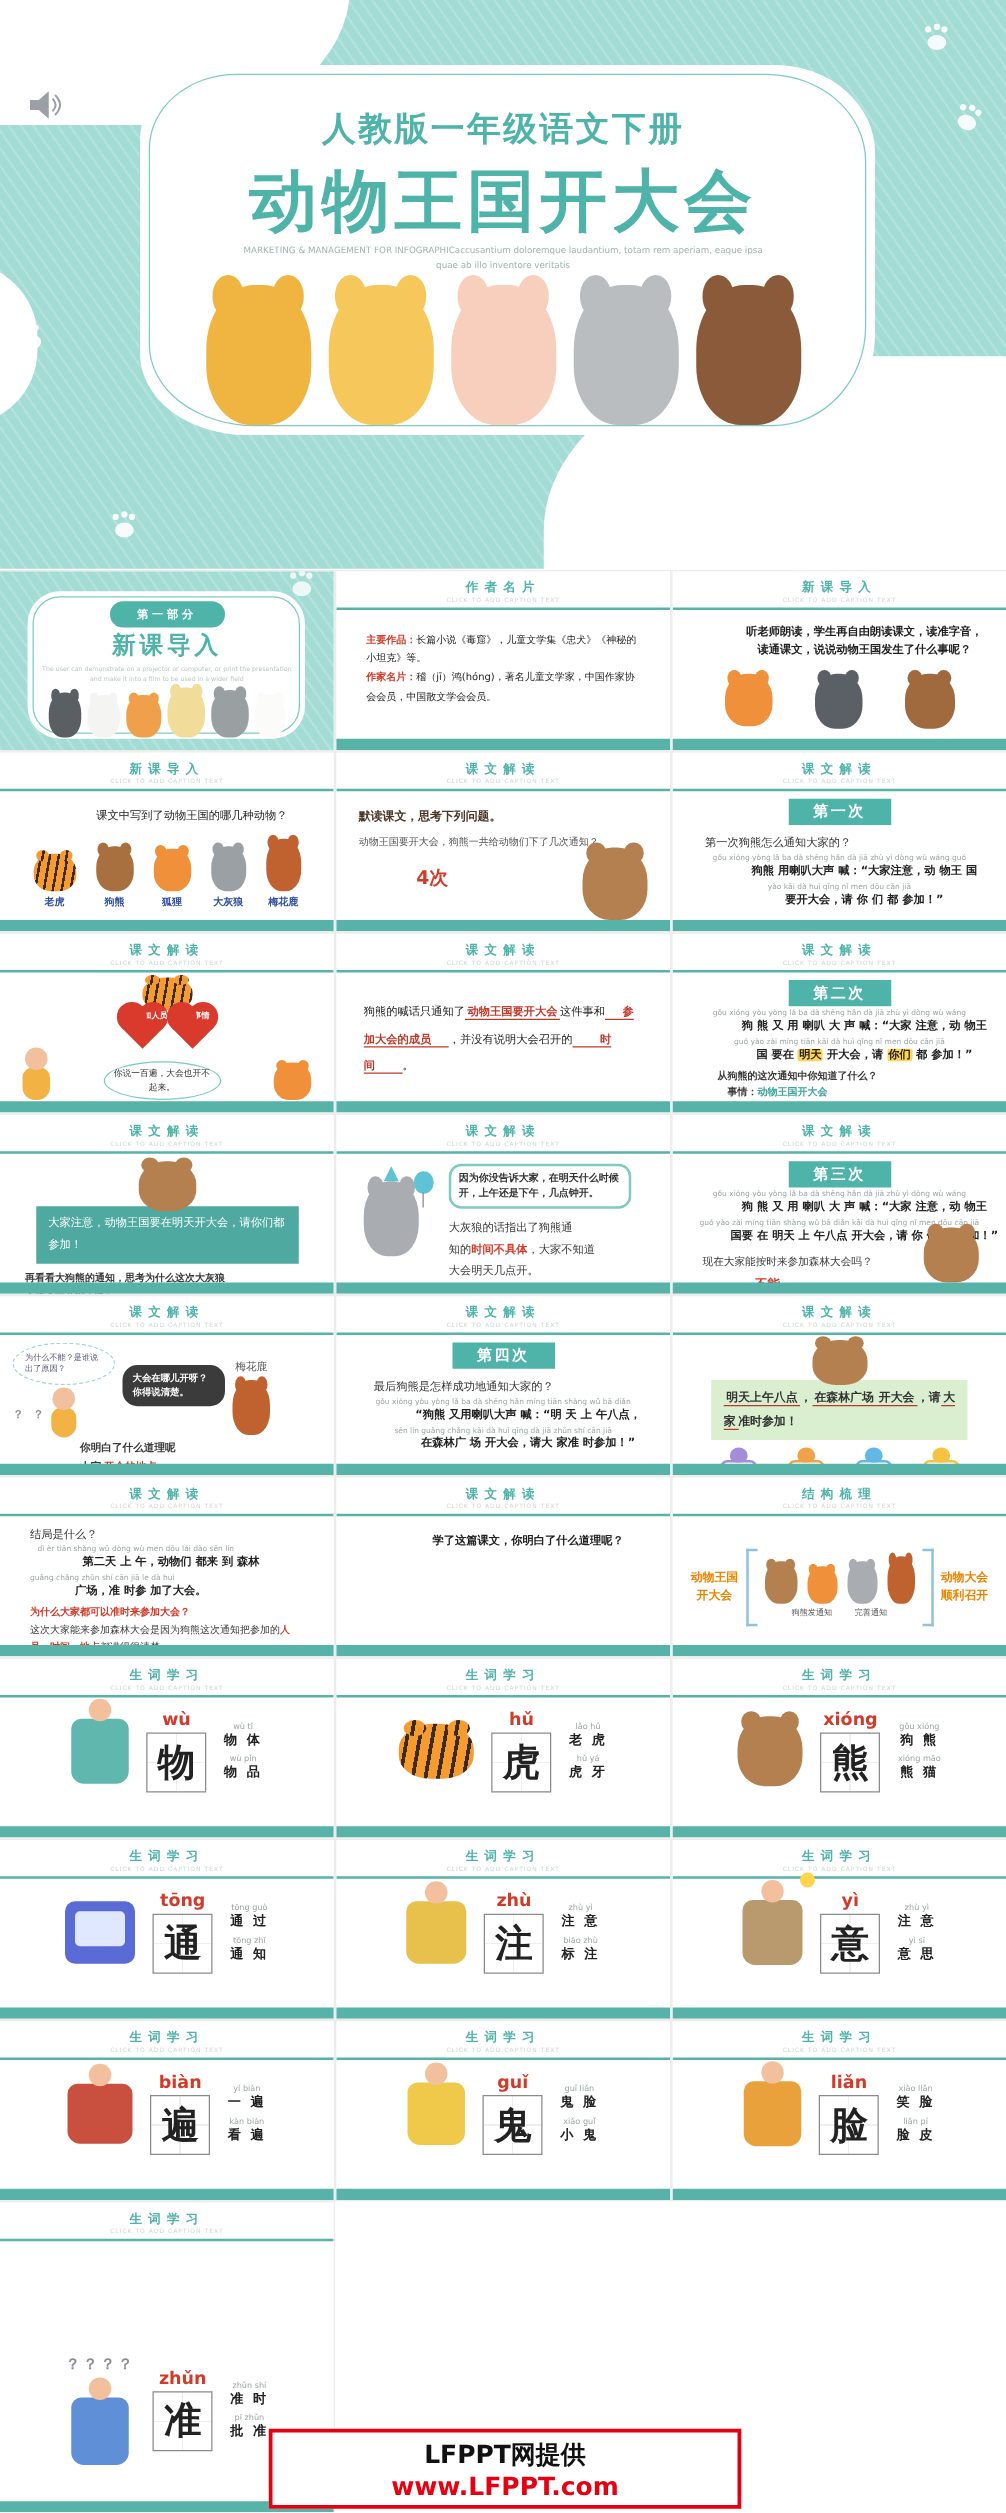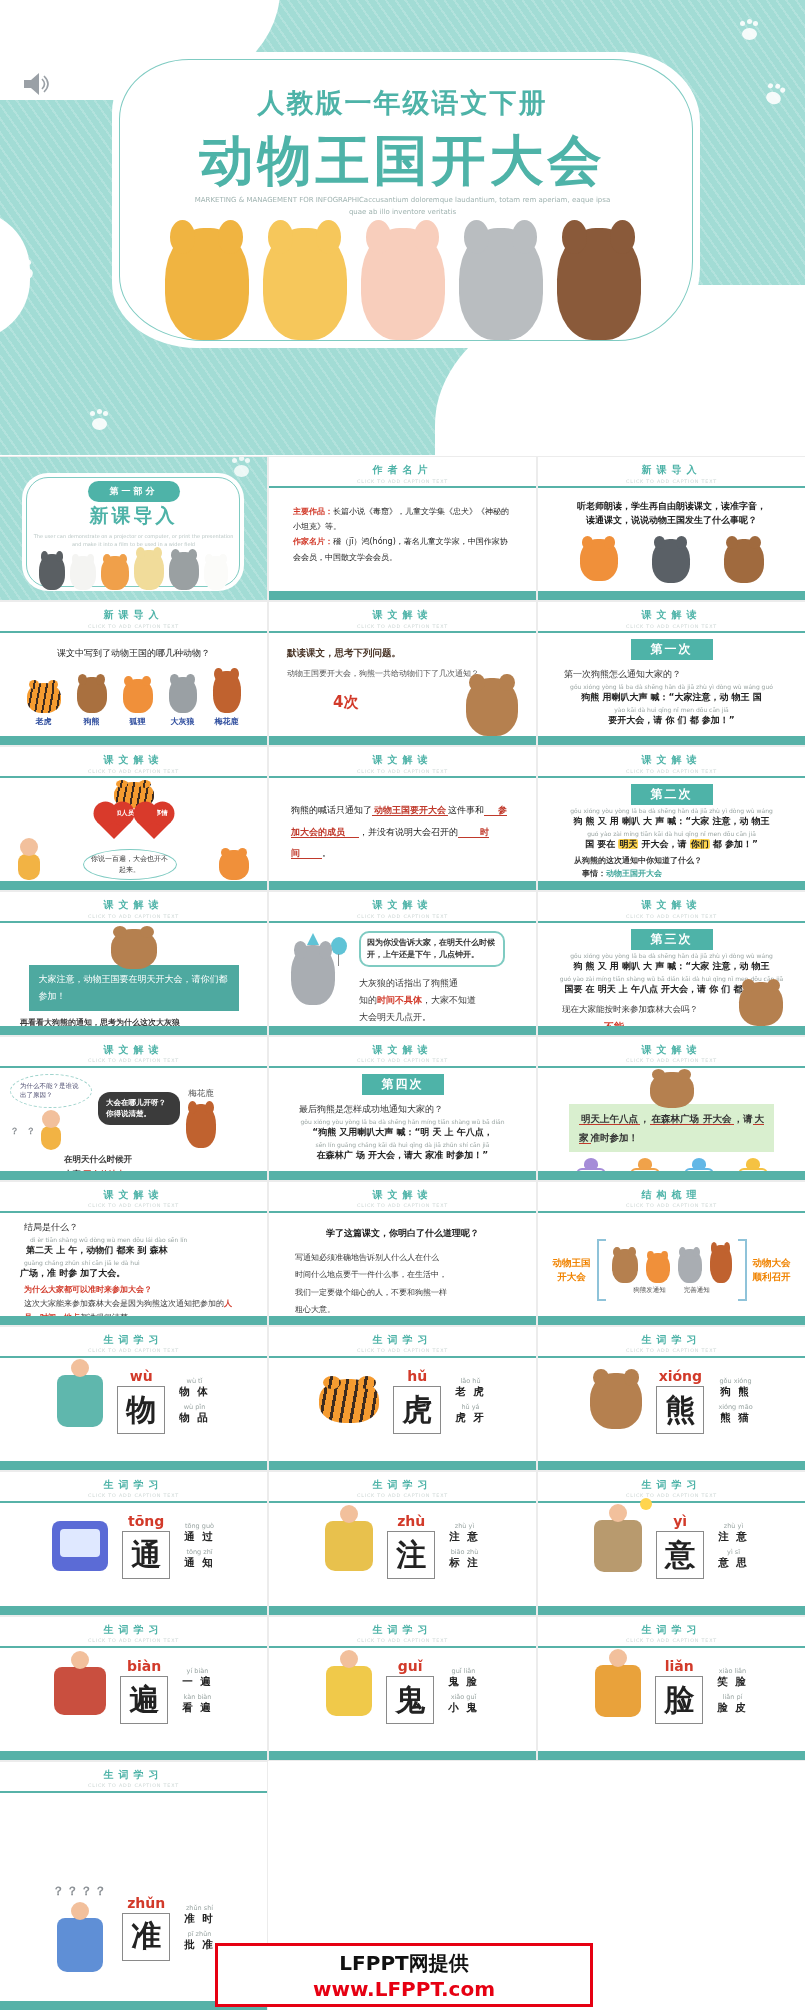--- a/index.html
+++ b/index.html
@@ -44,21 +44,21 @@
   
   .sec{background:#a2dcd5;background-image:repeating-linear-gradient(55deg,rgba(255,255,255,.18) 0 2px,rgba(255,255,255,0) 2px 8px);}
   .sec-blob{position:absolute;left:22px;top:16px;width:222px;height:118px;background:#fff;border-radius:26px;}
   .sec-blob::after{content:"";position:absolute;inset:4px;border:1px solid #7fcbc2;border-radius:22px;}
   .sec-badge{position:absolute;left:50%;top:24px;transform:translateX(-50%);background:#4eb3a8;color:#fff;
              font-size:9px;font-weight:bold;letter-spacing:3px;padding:4px 22px;border-radius:14px;}
   .sec-title{position:absolute;left:0;right:0;top:46px;text-align:center;color:#4eb3a8;font-size:19px;font-weight:bold;letter-spacing:3px;}
   .sec-desc{position:absolute;left:0;right:0;top:76px;text-align:center;color:#b9c6c4;font-size:5px;line-height:1.5;}
   .sec-animals{position:absolute;left:0;right:0;bottom:10px;display:flex;justify-content:center;align-items:flex-end;gap:5px;}
   
-  .hz{font-size:9px;color:#222;text-align:center;font-weight:bold;line-height:1.5;}
+  .hz{font-size:9px;color:#222;text-align:center;font-weight:bold;line-height:1.5;padding-left:40px;}
   .py{font-size:6px;color:#9aa5a3;text-align:center;line-height:1.1;margin-top:3px;}
   .q{font-size:9px;color:#333;}
   .red{color:#d23a2a;}
   .teal{color:#3fa69b;}
   .blue{color:#2e4d9e;}
   .hl{background:#ffd54f;border-radius:2px;padding:0 1px;}
   .ured{color:#c0392b;border-bottom:1px solid #c0392b;padding:0 2px;font-weight:bold;}
   .badge{display:block;margin:6px auto 0;width:max-content;background:#4eb3a8;color:#fff;
          font-size:12px;font-weight:bold;letter-spacing:2px;padding:2px 20px;}
   .notice-box{background:#4ea9a0;color:#fff;font-size:9px;line-height:1.9;padding:6px 10px;width:190px;margin:0 auto;}
@@ -365,21 +365,21 @@
             <div class="person" style="width:20px;height:24px;background:#f2b344;margin-top:14px;"></div>
           </div>
         </div>
         <div class="bubble-dark" style="width:66px;margin-top:18px;">大会在哪儿开呀？你得说清楚。</div>
         <div style="text-align:center;margin-top:14px;">
           <div style="font-size:8.5px;color:#555;">梅花鹿</div>
           <div class="ani" style="width:30px;height:44px;background:#c0622f;margin:4px auto 0;"></div>
         </div>
       </div>
       <div style="font-size:8.5px;font-weight:bold;color:#3a3a3a;margin:2px 0 0 64px;line-height:1.7;">
-        <span>在明天什么时候开</span><br><span>大家</span><span class="ured">开会的地点</span><span>。</span>
+        <span>你明白了什么道理呢</span><br><span>大家</span><span class="ured">开会的地点</span><span>。</span>
       </div>
       <div class="t-band"></div>
     </div>
 
     <div class="thumb">
       <div class="t-hd">
         <div class="t-ttl">课文解读</div>
         <div class="t-cap">CLICK TO ADD CAPTION TEXT</div>
       </div>
       <div class="t-rule"></div>
@@ -441,23 +441,20 @@
       <div class="t-band"></div>
     </div>
 
     <div class="thumb">
       <div class="t-hd">
         <div class="t-ttl">课文解读</div>
         <div class="t-cap">CLICK TO ADD CAPTION TEXT</div>
       </div>
       <div class="t-rule"></div>
       <div class="hz" style="margin-top:14px;">学了这篇课文，你明白了什么道理呢？</div>
-      <div style="font-size:8px;color:#3a3a3a;line-height:2.2;margin:8px 26px 0;">
-        <span>写通知必须准确地告诉别人什么人在什么</span><br><span>时间什么地点要干一件什么事，在生活中，</span><br><span>我们一定要做个细心的人，不要和狗熊一样</span><br><span>粗心大意。</span>
-      </div>
       <div class="t-band"></div>
     </div>
 
     <div class="thumb">
       <div class="t-hd">
         <div class="t-ttl">结构梳理</div>
         <div class="t-cap">CLICK TO ADD CAPTION TEXT</div>
       </div>
       <div class="t-rule"></div>
       <div style="display:flex;align-items:center;justify-content:center;gap:6px;margin-top:26px;">

